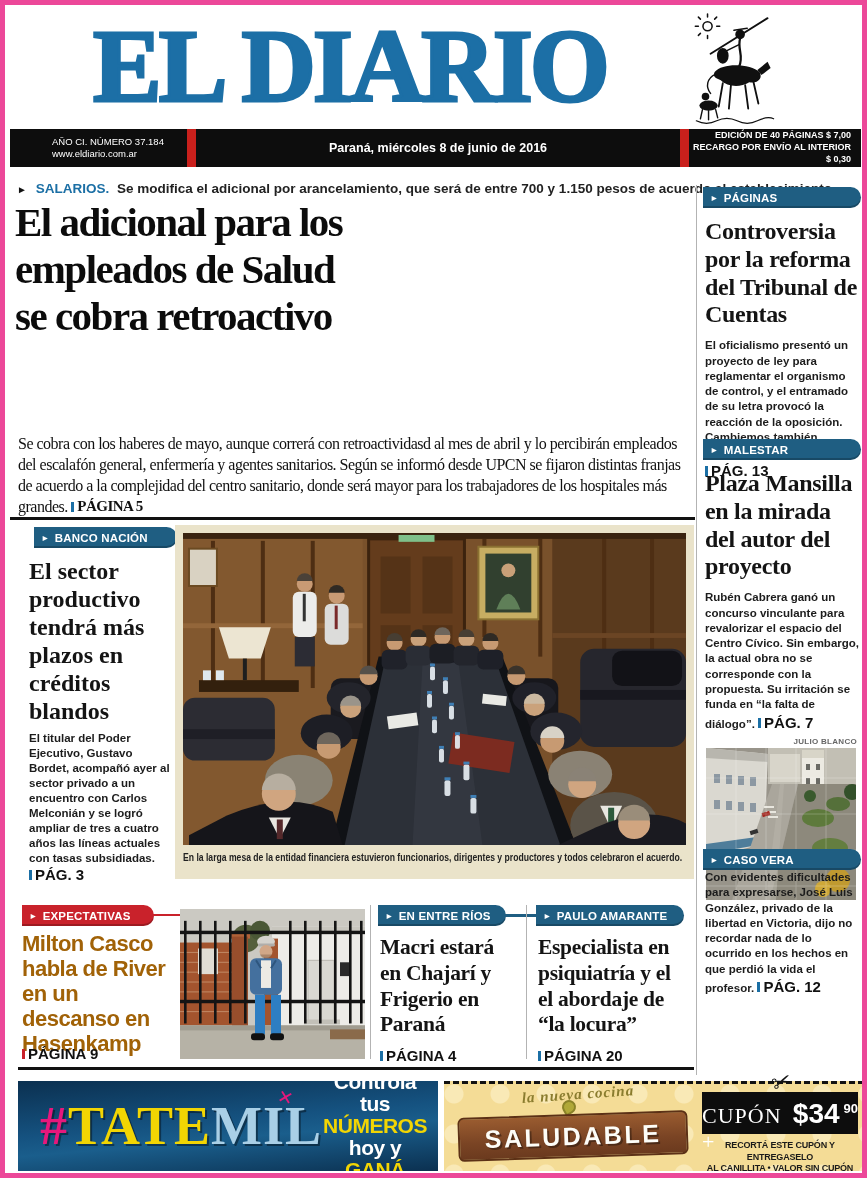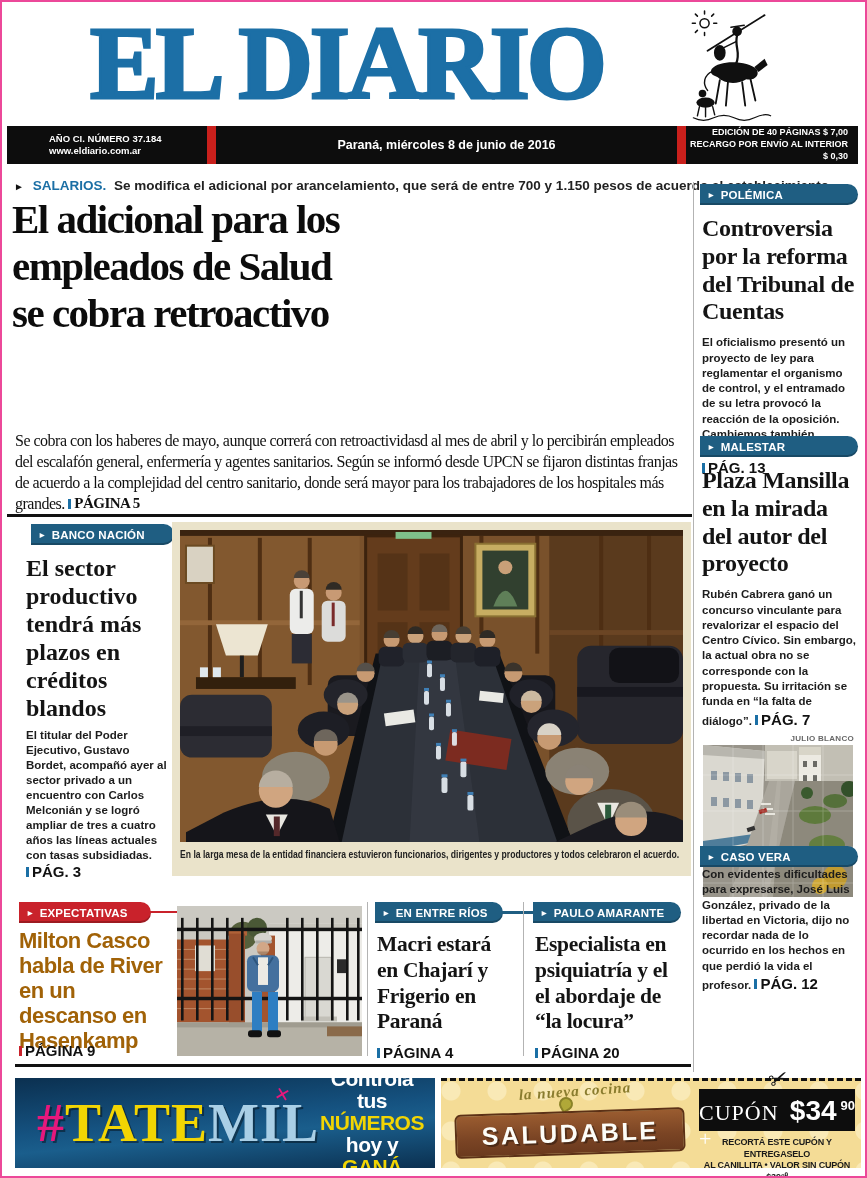--- a/index.html
+++ b/index.html
@@ -1,37 +1,37 @@
 <!DOCTYPE html>
 <html><head>
 <meta charset="utf-8">
 <style>
   * { margin:0; padding:0; box-sizing:border-box; }
   html,body { background:#e8e8e8; }
   body { font-family:"Liberation Sans", sans-serif; }
   .page {
     position:relative; width:867px; height:1178px; margin:0 auto;
-    background:#fff; border:2px solid #ec4899; overflow:hidden;
+    background:#fff; border:5px solid #ec4899; overflow:hidden;
   }
 
   
   .logo {
     position:absolute; top:4px; left:88px; width:560px; height:118px;
     font-family:"Liberation Serif", serif; font-weight:700;
     font-size:103px; line-height:114px; letter-spacing:-3px;
     color:#1c6fa6; -webkit-text-stroke:3px #1c6fa6; white-space:nowrap;
   }
   .quixote { position:absolute; top:6px; left:686px; width:88px; height:118px; }
 
   .infobar {
     position:absolute; top:124px; left:5px; width:851px; height:38px;
     background:#0d0d0d; display:flex; align-items:stretch; color:#fff;
   }
   .infobar .cell { display:flex; flex-direction:column; justify-content:center; }
-  .infobar .c-left  { width:200px; padding-left:42px; font-size:9.5px; font-weight:bold; line-height:1.3; }
+  .infobar .c-left  { width:177px; padding-left:42px; font-size:9.5px; font-weight:normal; line-height:1.3; }
   .infobar .c-mid   { flex:1; align-items:center; font-size:12.5px; font-weight:bold; }
   .infobar .c-right { width:172px; padding-right:10px; font-size:9px; font-weight:bold; text-align:right; line-height:1.3; }
   .infobar .redsep  { width:9px; background:#c9201c; }
 
   
   .tag {
     display:flex; align-items:center; background:#1f5e82; color:#fff;
     font-weight:bold; font-size:11.5px; letter-spacing:.2px; height:21px;
     padding:0 12px 0 7px; border-radius:0 11px 11px 0;
     box-shadow:inset 0 -2px 0 rgba(0,0,0,.22); white-space:nowrap;
@@ -391,21 +391,21 @@
       <div class="caption">En la larga mesa de la entidad financiera estuvieron funcionarios, dirigentes y productores y todos celebraron el acuerdo.</div>
     </div>
   </div>
 
   <div class="vrule" style="left:691px; top:180px; height:890px;"></div>
   <div class="rcol">
 
     <div class="rsec" style="top:6px;">
       <div class="tag">
         <span class="arrow">►</span>
-        <span>POLÉMICA</span>
+        <span>PÁGINAS</span>
       </div>
       <h3 class="r-title">Controversia por la reforma del Tribunal de Cuentas</h3>
       <p class="r-body">
         <span>El oficialismo presentó un proyecto de ley para reglamentar el organismo de control, y el entramado de su letra provocó la reacción de la oposición. Cambiemos también elaboró su propia iniciativa.</span>
         <span class="pageref">
             <span class="tick"></span>
             <span>PÁG. 13</span>
           </span>
       </p>
     </div>

